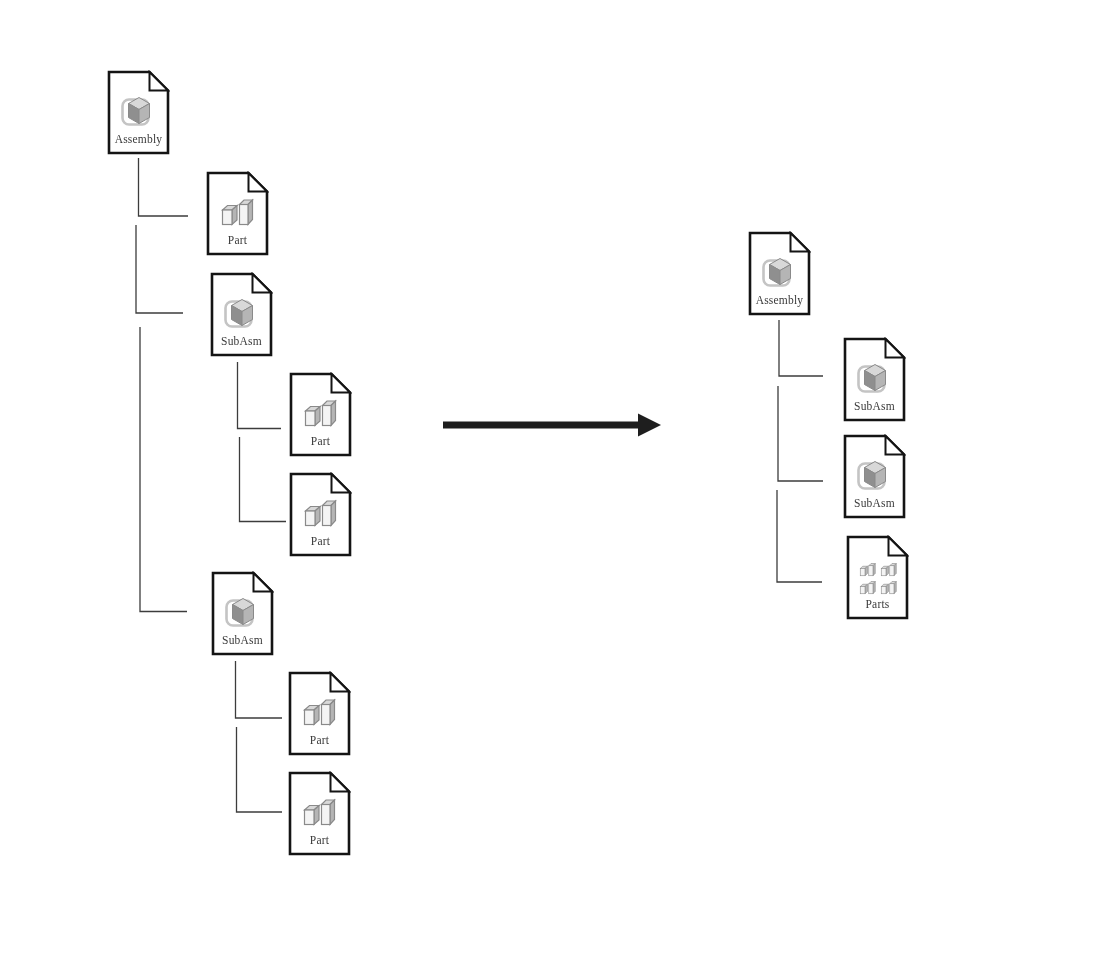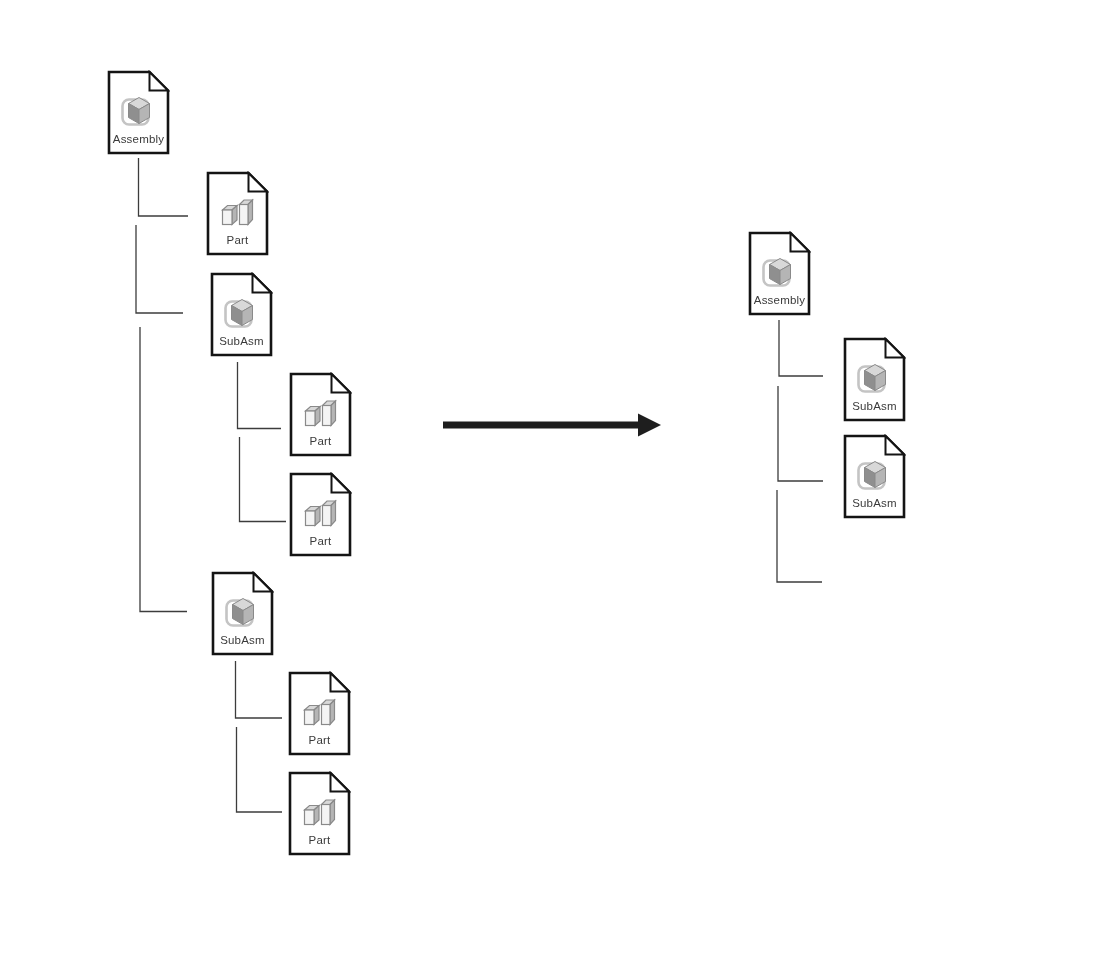--- a/index.html
+++ b/index.html
@@ -1,20 +1,20 @@
 <!DOCTYPE html>
 <html style="--background: #ffffff; --file-border: #141414; --file-fill: #ffffff; --label: #3a3a3a; --connector: #3c3c3c; --arrow: #1e1e1e; --icon-edge: #8a8a8a; --icon-dark: #8f8f8f; --icon-mid: #b5b5b5; --icon-light: #d8d8d8; --icon-plate: #c4c4c4; --icon-prism-front: #f4f4f4;"><head>
 <meta charset="utf-8">
 <style>
   html,body{margin:0;padding:0;background:#fff;}
   .canvas{
     position:relative;
     width:910px;height:960px;
     background:var(--background,#ffffff);
-    font-family:Liberation Sans, sans-serif;
+    font-family:Liberation Serif, serif;
     overflow:hidden;
   }
   .wires{position:absolute;left:0;top:0;}
   .wires polyline{fill:none;stroke:var(--connector,#3c3c3c);stroke-width:1.3;}
   .file-node{position:absolute;width:63px;height:85px;}
   .file-node .shape{position:absolute;left:0;top:0;}
   .glyph{position:absolute;left:50%;transform:translateX(-50%);filter:blur(.3px);}
   .glyph-cube{top:21px;}
   .glyph-part{top:26px;}
   .glyph-grid{top:26px;}
@@ -195,14 +195,23 @@
   <div class="file-node" style="left:843px;top:434px">
     <svg class="shape" width="63" height="85">
         <use href="#sym-file"></use>
       </svg>
     <svg class="glyph glyph-cube" width="40" height="36">
         <use href="#sym-cube"></use>
       </svg>
     <div class="label">SubAsm</div>
   </div>
 
+  <div class="file-node" style="left:846px;top:535px">
+    <svg class="shape" width="63" height="85">
+        <use href="#sym-file"></use>
+      </svg>
+    <svg class="glyph glyph-grid" width="42" height="36">
+        <use href="#sym-parts-grid"></use>
+      </svg>
+    <div class="label">Parts</div>
+  </div>
 
 </div>
 
 </body></html>

